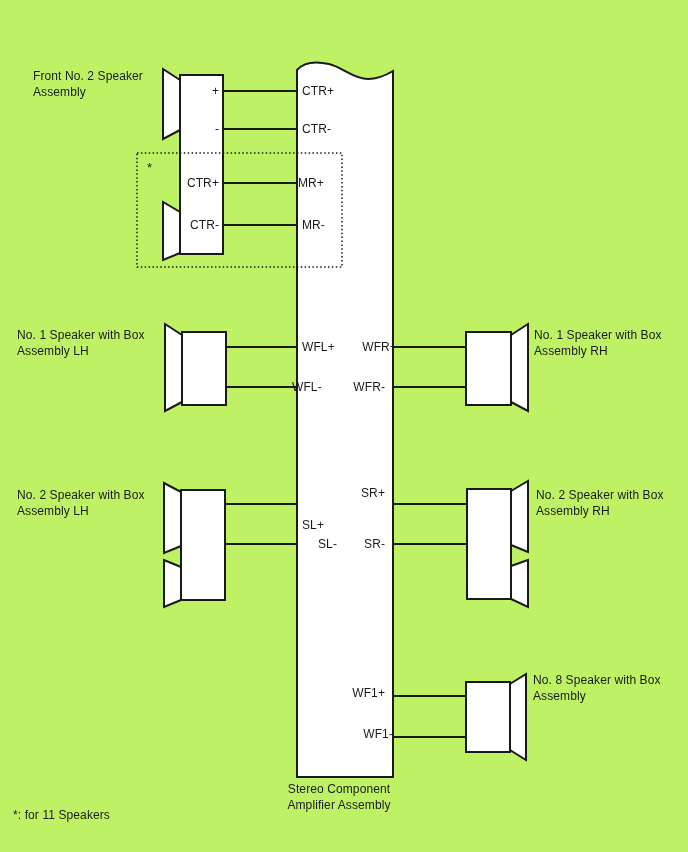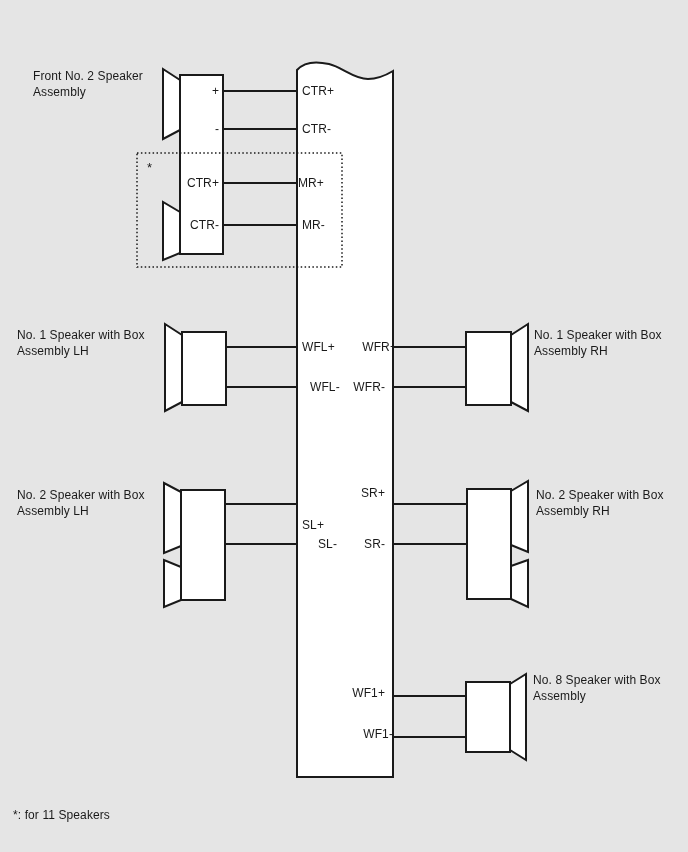--- a/index.html
+++ b/index.html
@@ -1,17 +1,17 @@
 <!DOCTYPE html>
 <html><head>
 <meta charset="utf-8">
 <style>
   html,body{margin:0;padding:0;background:#ffffff;}
   #stage{
-    position:relative;width:688px;height:852px;background:#e5e5e5;
+    position:relative;width:688px;height:852px;background:#bef264;
     font-family:"Liberation Sans",sans-serif;color:#1a1a1a;overflow:hidden;
   }
   #diagram-svg{position:absolute;left:0;top:0;}
   .lbl{
     position:absolute;font-size:12px;line-height:16px;white-space:nowrap;
     color:#1a1a1a;letter-spacing:.1px;
   }
   .lbl .line{display:block;}
   .term{
     position:absolute;font-size:12px;line-height:14px;white-space:nowrap;
@@ -105,32 +105,36 @@
     <span class="line">Assembly LH</span>
   </div>
   <div class="lbl" style="left:536px;top:487px">
     <span class="line">No. 2 Speaker with Box</span>
     <span class="line">Assembly RH</span>
   </div>
   <div class="lbl" style="left:533px;top:672px">
     <span class="line">No. 8 Speaker with Box</span>
     <span class="line">Assembly</span>
   </div>
+  <div class="lbl c" style="left:281px;top:781px;width:116px">
+    <span class="line">Stereo Component</span>
+    <span class="line">Amplifier Assembly</span>
+  </div>
 
   <div class="term r" style="left:168px;top:84px;width:51px">+</div>
   <div class="term r" style="left:168px;top:122px;width:51px">-</div>
   <div class="term r" style="left:168px;top:176px;width:51px">CTR+</div>
   <div class="term r" style="left:168px;top:218px;width:51px">CTR-</div>
 
   <div class="term" style="left:302px;top:84px">CTR+</div>
   <div class="term" style="left:302px;top:122px">CTR-</div>
   <div class="term" style="left:298px;top:176px">MR+</div>
   <div class="term" style="left:302px;top:218px">MR-</div>
   <div class="term" style="left:302px;top:340px">WFL+</div>
-  <div class="term" style="left:310px;top:380px">WFL-</div>
+  <div class="term" style="left:292px;top:380px">WFL-</div>
   <div class="term" style="left:302px;top:518px">SL+</div>
   <div class="term" style="left:318px;top:537px">SL-</div>
 
   <div class="term r" style="left:348px;top:340px;width:49px">WFR+</div>
   <div class="term r" style="left:336px;top:380px;width:49px">WFR-</div>
   <div class="term r" style="left:336px;top:486px;width:49px">SR+</div>
   <div class="term r" style="left:336px;top:537px;width:49px">SR-</div>
   <div class="term r" style="left:336px;top:686px;width:49px">WF1+</div>
   <div class="term r" style="left:344px;top:727px;width:49px">WF1-</div>
 

